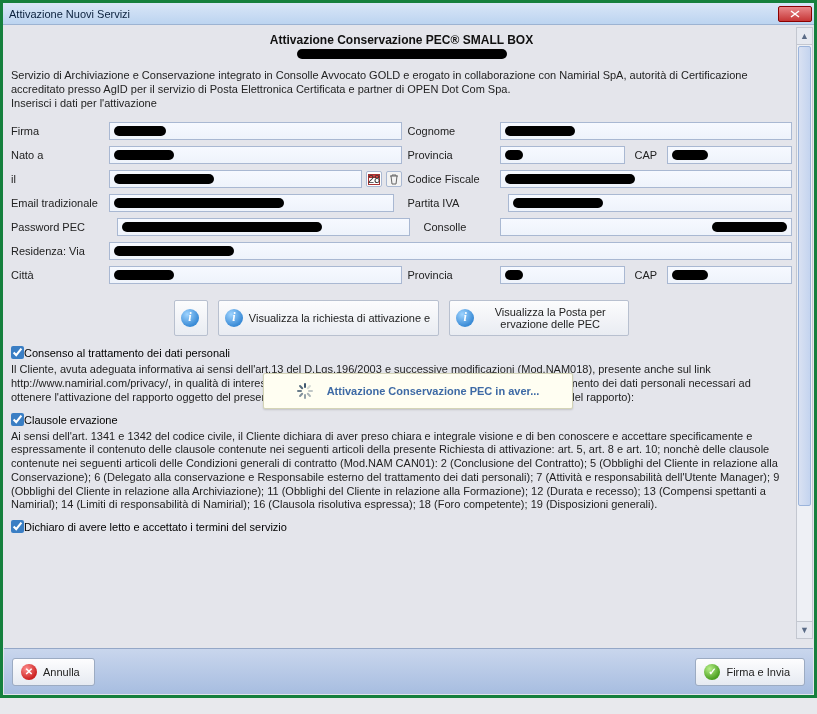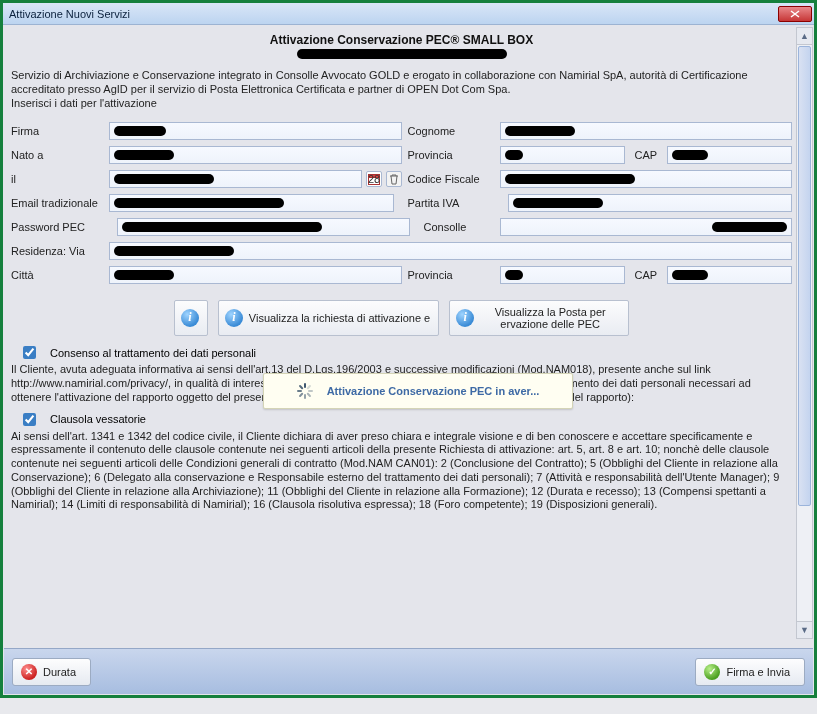--- a/index.html
+++ b/index.html
@@ -28,21 +28,21 @@
   .cal-icon { background: #fff; }
   .trash-icon { background:#f3f3f3; }
   .cal-svg, .trash-svg { width:12px; height:12px;}
   .prov-cap { display:grid; grid-template-columns: 1fr 30px 1fr; gap:6px; align-items:center;}
   .prov-cap label { text-align:center;}
   .row-full { grid-column: 1 / span 4; display:grid; grid-template-columns: 92px 1fr; gap:6px; align-items:center;}
   .row-full-pwd { grid-column: 1 / span 4; display:grid; grid-template-columns: 92px 1fr 62px 1fr; gap:14px; align-items:center;}
   .btn-row { display:flex; gap:10px; justify-content:center; margin: 16px 0 10px 0;}
   .doc-btn { background:linear-gradient(#fcfcfd,#e9ecf2); border:1px solid #b8c0cf; border-radius:2px; padding: 4px 8px 4px 6px; display:flex; align-items:center; gap:6px; cursor:pointer; font-size:11px; color:#222; text-align:center; line-height:1.15; min-height: 36px; }
   .doc-btn .info-icn { width:18px; height:18px; background:radial-gradient(circle at 35% 30%, #9fd4ff, #3a8bd6 70%); border-radius:50%; color:#fff; display:flex;align-items:center;justify-content:center; font-style:italic; font-family:Georgia,serif; font-weight:bold; font-size:12px;}
-  .chk-row { display:flex; align-items:center; gap:14px; margin: 8px 0 4px 12px;}
+  .chk-row { display:flex; align-items:flex-end; gap:0; margin: 8px 0 4px 0;}
   .chk-row input { width:13px; height:13px; accent-color:#3a7ec4;}
   .para { color:#222; line-height:1.25; margin:2px 0 4px 0; font-size:11px;}
   .footer { position:absolute; left:1px; right:1px; bottom:1px; height:46px; background:linear-gradient(#c9d6ed,#a7bde0); border-top:1px solid #94a7c7; display:flex; align-items:center; justify-content:space-between; padding:0 8px;}
   .f-btn { background:linear-gradient(#fdfdfe,#e6eaf1); border:1px solid #9cabc2; border-radius:3px; padding: 5px 14px 5px 8px; display:flex; align-items:center; gap:6px; cursor:pointer; font-size:11px; color:#222;}
   .f-btn .icn { width:16px; height:16px; border-radius:50%; display:flex;align-items:center;justify-content:center; color:#fff; font-weight:bold; font-size:10px;}
   .f-btn .icn.cancel { background:radial-gradient(circle at 35% 30%,#ff8d8d,#c22 70%);}
   .f-btn .icn.ok { background:radial-gradient(circle at 35% 30%,#b8f08a,#4a9e20 70%);}
   .modal-overlay { position:absolute; left:260px; top:348px; width:310px; height:36px; background:#fffef2; border:1px solid #d4d4b6; border-radius:2px; display:flex; align-items:center; justify-content:center; gap:14px; box-shadow:0 1px 2px rgba(0,0,0,.15); z-index: 100;}
   .spinner { width:16px; height:16px; position:relative;}
   .spinner span{position:absolute; left:7px; top:0; width:2px; height:5px; background:#2a4560; border-radius:1px; transform-origin:1px 8px;}
@@ -178,24 +178,28 @@
       </div>
 
       <div class="chk-row">
         <input type="checkbox" checked="" style="">
         <span>Consenso al trattamento dei dati personali</span>
       </div>
       <div class="para">Il Cliente, avuta adeguata informativa ai sensi dell'art.13 del D.Lgs.196/2003 e successive modificazioni (Mod.NAM018), presente anche sul link http://www.namirial.com/privacy/, in qualità di interessato/a al trattamento dei dati personali, dà il consenso al trattamento dei dati personali necessari ad ottenere l'attivazione del rapporto oggetto del presente accordo (conferimento obbligatorio ai fini dell'instaurazione del rapporto):</div>
 
       <div class="chk-row">
         <input type="checkbox" checked="" style="">
-        <span>Clausola vessatorie</span>
+        <span>Clausole ervazione</span>
       </div>
       <div class="para">Ai sensi dell'art. 1341 e 1342 del codice civile, il Cliente dichiara di aver preso chiara e integrale visione e di ben conoscere e accettare specificamente e espressamente il contenuto delle clausole contenute nei seguenti articoli della presente Richiesta di attivazione: art. 5, art. 8 e art. 10; nonchè delle clausole contenute nei seguenti articoli delle Condizioni generali di contratto (Mod.NAM CAN01): 2 (Conclusione del Contratto); 5 (Obblighi del Cliente in relazione alla Conservazione); 6 (Delegato alla conservazione e Responsabile esterno del trattamento dei dati personali); 7 (Attività e responsabilità dell'Utente Manager); 9 (Obblighi del Cliente in relazione alla Archiviazione); 11 (Obblighi del Cliente in relazione alla Formazione); 12 (Durata e recesso); 13 (Compensi spettanti a Namirial); 14 (Limiti di responsabilità di Namirial); 16 (Clausola risolutiva espressa); 18 (Foro competente); 19 (Disposizioni generali).</div>
 
+      <div class="chk-row">
+        <input type="checkbox" checked="" style="">
+        <span>Dichiaro di avere letto e accettato i termini del servizio</span>
+      </div>
     </div>
 
     <div class="scrollbar">
       <div class="scrollbar-arrow">▲</div>
       <div class="scrollbar-thumb"></div>
       <div class="scrollbar-arrow bot">▼</div>
     </div>
 
     <div class="modal-overlay">
       <div class="spinner">
@@ -207,21 +211,21 @@
           <span style="transform:rotate(225deg);opacity:.6"></span>
         <span style="transform:rotate(270deg);opacity:.7"></span>
           <span style="transform:rotate(315deg);opacity:.8"></span>
       </div>
       <span class="modal-text">Attivazione Conservazione PEC in aver...</span>
     </div>
 
     <div class="footer">
       <div class="f-btn">
         <span class="icn cancel">✕</span>
-        <span>Durata</span>
+        <span>Annulla</span>
       </div>
       <div class="f-btn">
         <span class="icn ok">✓</span>
         <span>Firma e Invia</span>
       </div>
     </div>
   </div>
 </div>
 
 </body></html>

